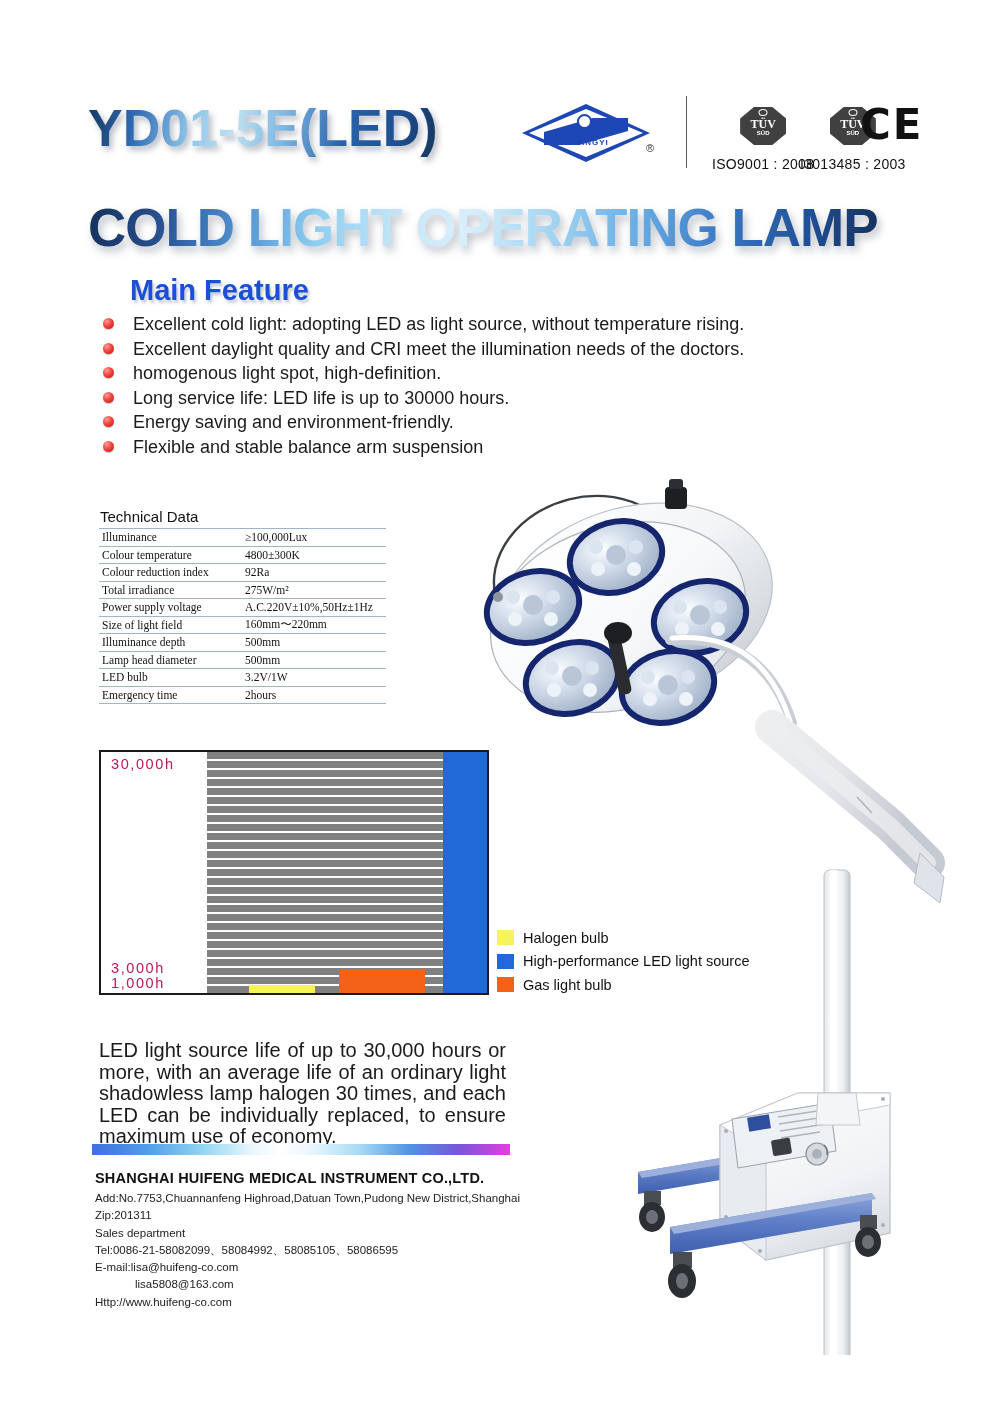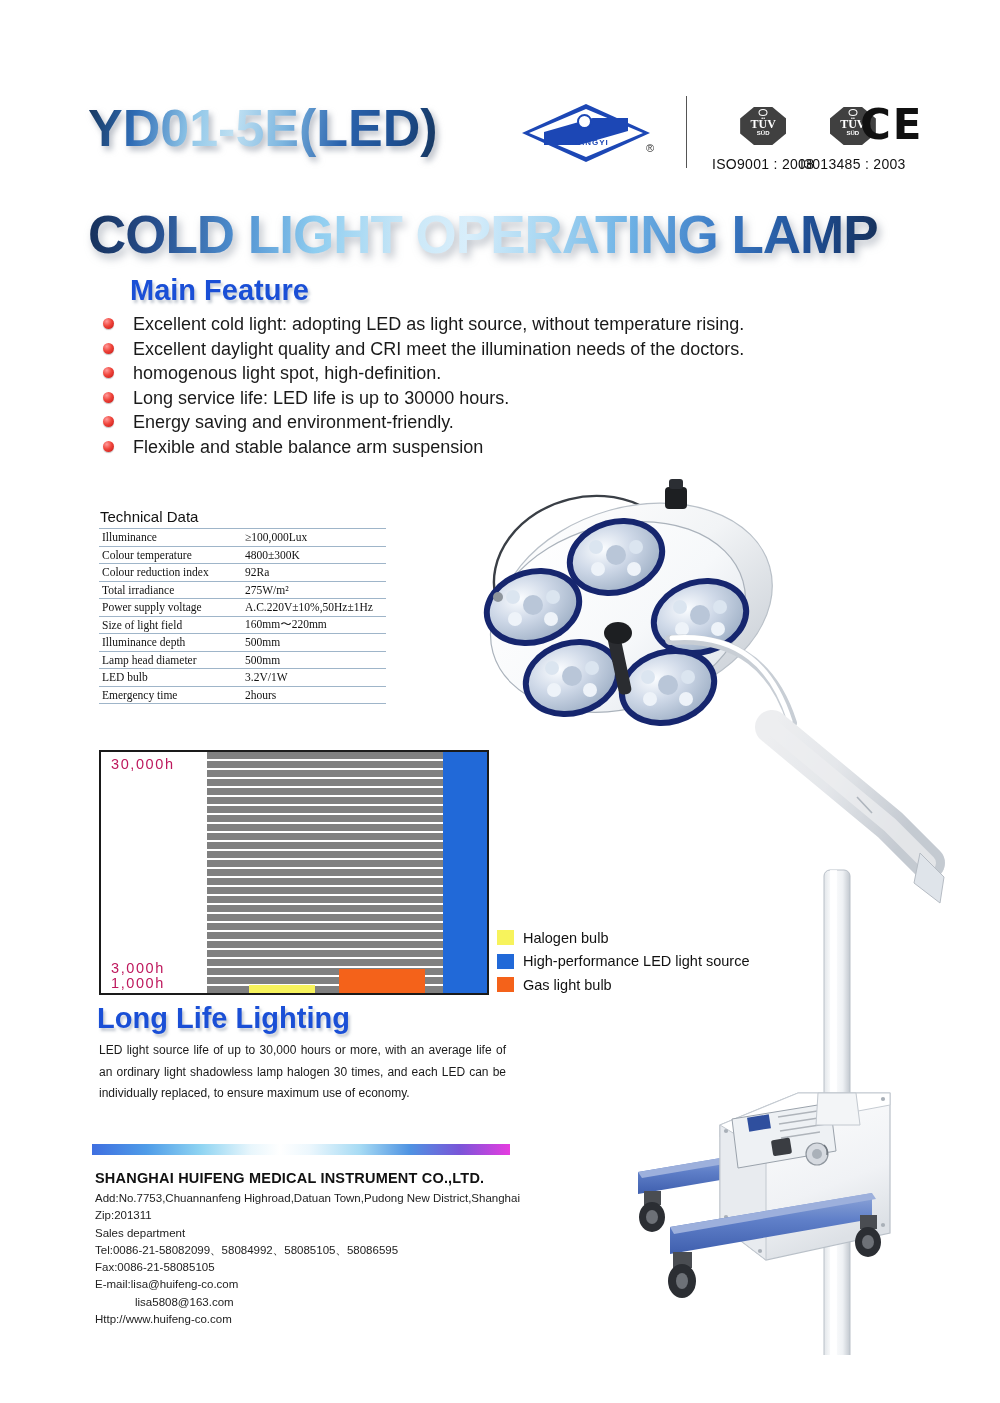--- a/index.html
+++ b/index.html
@@ -17,21 +17,21 @@
     font-size: 52px; font-weight: bold; letter-spacing: 0px;
     background: linear-gradient(100deg,
         #17365d 0%, #2f6cb5 14%, #8fc6e8 30%, #bfe0f2 42%,
         #7db6e0 56%, #2b63ad 72%, #1d4e8f 88%, #17365d 100%);
     -webkit-background-clip: text; background-clip: text;
     -webkit-text-fill-color: transparent; color: transparent;
     filter: drop-shadow(3px 4px 3px rgba(120,130,145,0.55));
     white-space: nowrap;
   }
   .main-title {
-    position: absolute; left: 88px; top: 204px;
+    position: absolute; left: 88px; top: 197px;
     font-size: 53px; font-weight: bold; letter-spacing: -1px;
     background: linear-gradient(95deg,
         #16305a 0%, #274f8e 9%, #4e8fd0 19%, #8ecdf0 29%,
         #c9e7f7 40%, #d8eefb 48%, #a6d6f2 58%, #6fb3e6 68%,
         #3a79c4 80%, #1f4f95 91%, #16305a 100%);
     -webkit-background-clip: text; background-clip: text;
     -webkit-text-fill-color: transparent; color: transparent;
     filter: drop-shadow(3px 5px 4px rgba(120,130,145,0.5));
     white-space: nowrap;
   }
@@ -147,21 +147,21 @@
   .legend-label { font-size: 14.5px; color: #111; white-space: nowrap; }
 
   
   .ll-heading {
     position: absolute; left: 97px; top: 1002px;
     font-size: 29px; font-weight: bold; color: #1a4fd6;
     text-shadow: 2px 3px 3px rgba(150,160,175,.55);
   }
   .ll-text {
     position: absolute; left: 99px; top: 1040px; width: 407px;
-    font-size: 12px; line-height: 21.5px; color: #1a1a1a;
+    font-size: 20px; line-height: 21.5px; color: #1a1a1a;
     text-align: justify; text-justify: inter-word;
   }
 
   
   .grad-bar {
     position: absolute; left: 92px; top: 1144px; width: 418px; height: 11px;
     background: linear-gradient(to right,
       #3f6fe0 0%, #4f9ce8 13%, #8fd4f2 26%, #e8f6fc 38%,
       #ffffff 45%, #ecf7fd 52%, #a7dbf4 64%, #4f93e2 76%,
       #7a55d8 88%, #e63ce0 100%);
@@ -309,31 +309,29 @@
     <div class="legend-row">
       <span class="legend-swatch" id="sw2" style="background: rgb(33, 105, 216);"></span>
       <span class="legend-label">High-performance LED light source</span>
     </div>
     <div class="legend-row">
       <span class="legend-swatch" id="sw1" style="background: rgb(244, 98, 26);"></span>
       <span class="legend-label">Gas light bulb</span>
     </div>
   </div>
 
-  <div class="ll-heading">Long Life Lighting</div>
   <div class="ll-text">LED light source life of up to 30,000 hours or more, with an average life of an ordinary light shadowless lamp halogen 30 times, and each LED can be individually replaced, to ensure maximum use of economy.</div>
 
   <div class="grad-bar"></div>
   <div class="company">SHANGHAI HUIFENG MEDICAL INSTRUMENT CO.,LTD.</div>
   <div class="contact">
     <div>Add:No.7753,Chuannanfeng Highroad,Datuan Town,Pudong New District,Shanghai</div>
     <div>Zip:201311</div>
     <div>Sales department</div>
     <div>Tel:0086-21-58082099、58084992、58085105、58086595</div>
-    <div>Fax:0086-21-58085105</div>
     <div>E-mail:lisa@huifeng-co.com</div>
     <div class="indent">lisa5808@163.com</div>
     <div>Http://www.huifeng-co.com</div>
   </div>
 
   <div class="product">
     <svg width="560" height="890" viewBox="0 0 560 890">
       <defs>
         <linearGradient id="domeG" x1="0" y1="0" x2="0.6" y2="1">
           <stop offset="0%" stop-color="#ffffff"></stop>

